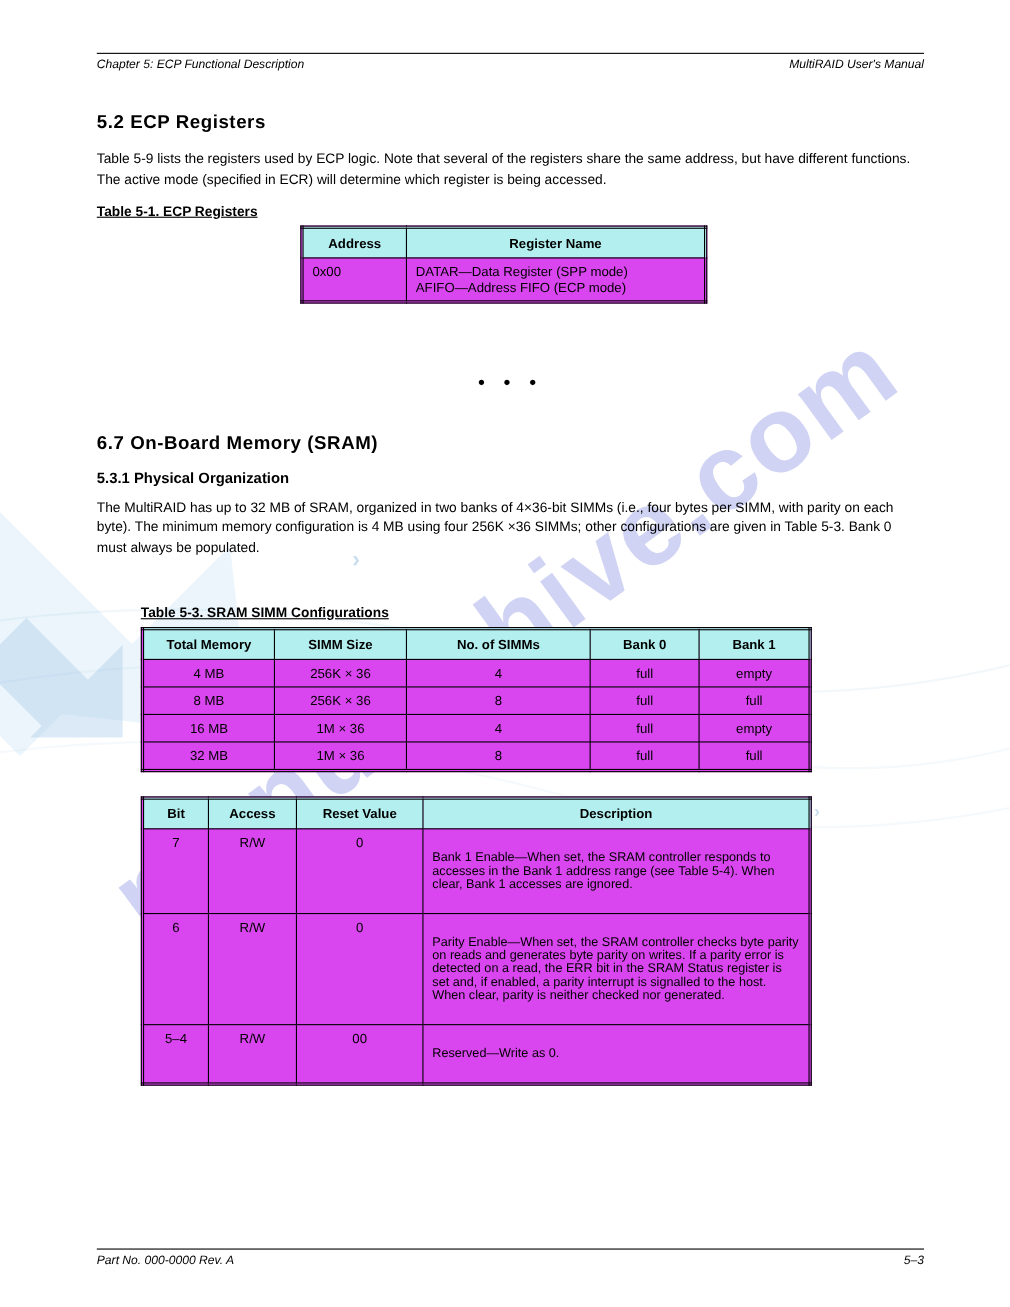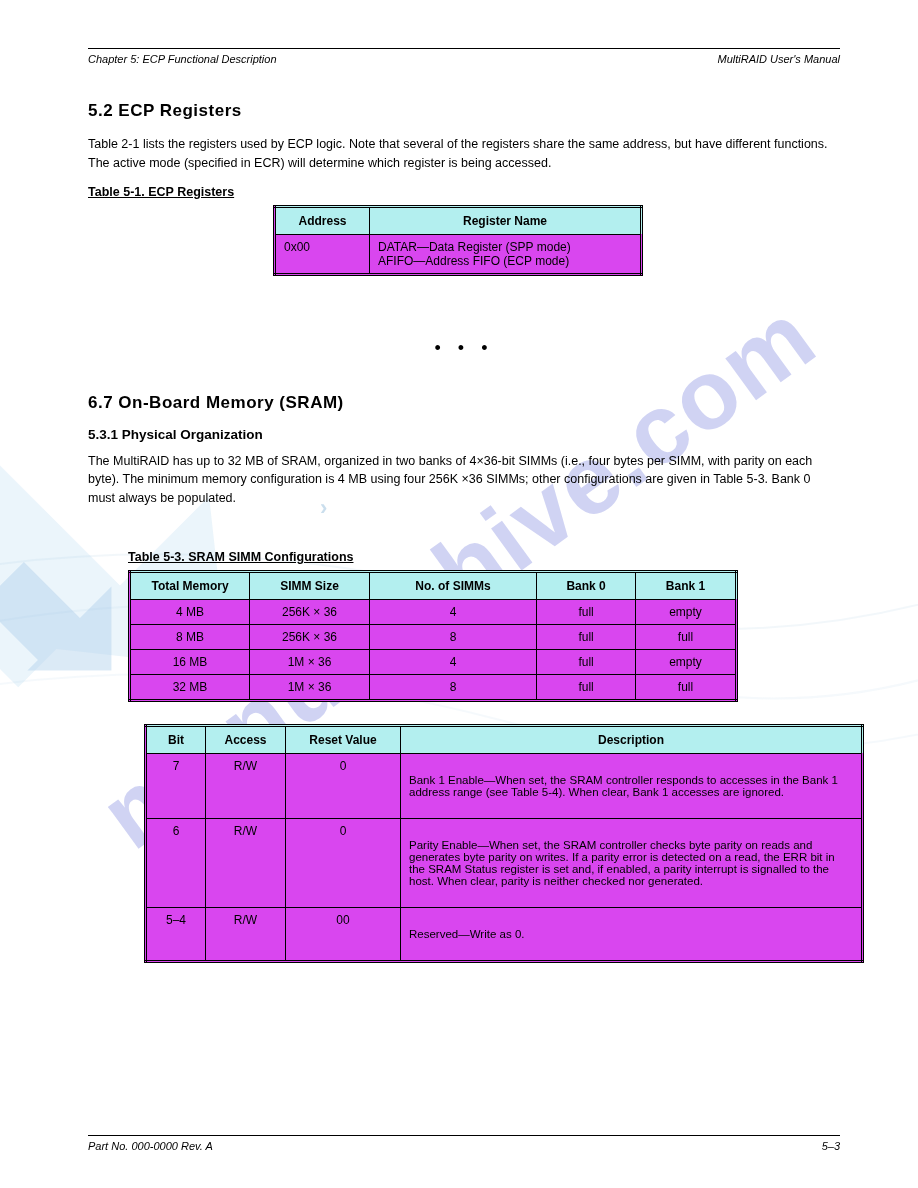--- a/index.html
+++ b/index.html
@@ -96,21 +96,21 @@
 
   
   table {
     border-collapse: collapse;
     font-size: 12px;
     background: #d946ef;
     margin-bottom: 22px;
   }
   table.t1 { width: 370px; margin-left: 185px; }
   table.t3 { width: 610px; margin-left: 40px; }
-  table.t4 { width: 720px; margin-left: 56px; }
+  table.t4 { width: 610px; margin-left: 40px; }
 
   table, th, td {
     border: 1px solid #000;
   }
   table.dbl { border: 3px double #000; }
   th {
     background: #b3efef;
     font-weight: bold;
     padding: 6px 6px;
     text-align: center;
@@ -163,21 +163,21 @@
 </div>
 
 <div class="page">
   <div class="hr-top"></div>
   <div class="header-row">
     <span>Chapter 5: ECP Functional Description</span>
     <span>MultiRAID User's Manual</span>
   </div>
 
   <div class="h2">5.2 ECP Registers</div>
-  <div class="p">Table 2-1 lists the registers used by ECP logic. Note that several of the registers share the same address, but have different functions. The active mode (specified in ECR) will determine which register is being accessed.</div>
+  <div class="p">Table 5-9 lists the registers used by ECP logic. Note that several of the registers share the same address, but have different functions. The active mode (specified in ECR) will determine which register is being accessed.</div>
 
   <div class="table-title">Table 5-1.  ECP Registers</div>
   <table class="t1 dbl">
     <tbody>
         <tr>
       <th style="width:95px">Address</th>
       <th>Register Name</th>
     </tr>
     <tr>
       <td>0x00</td>

